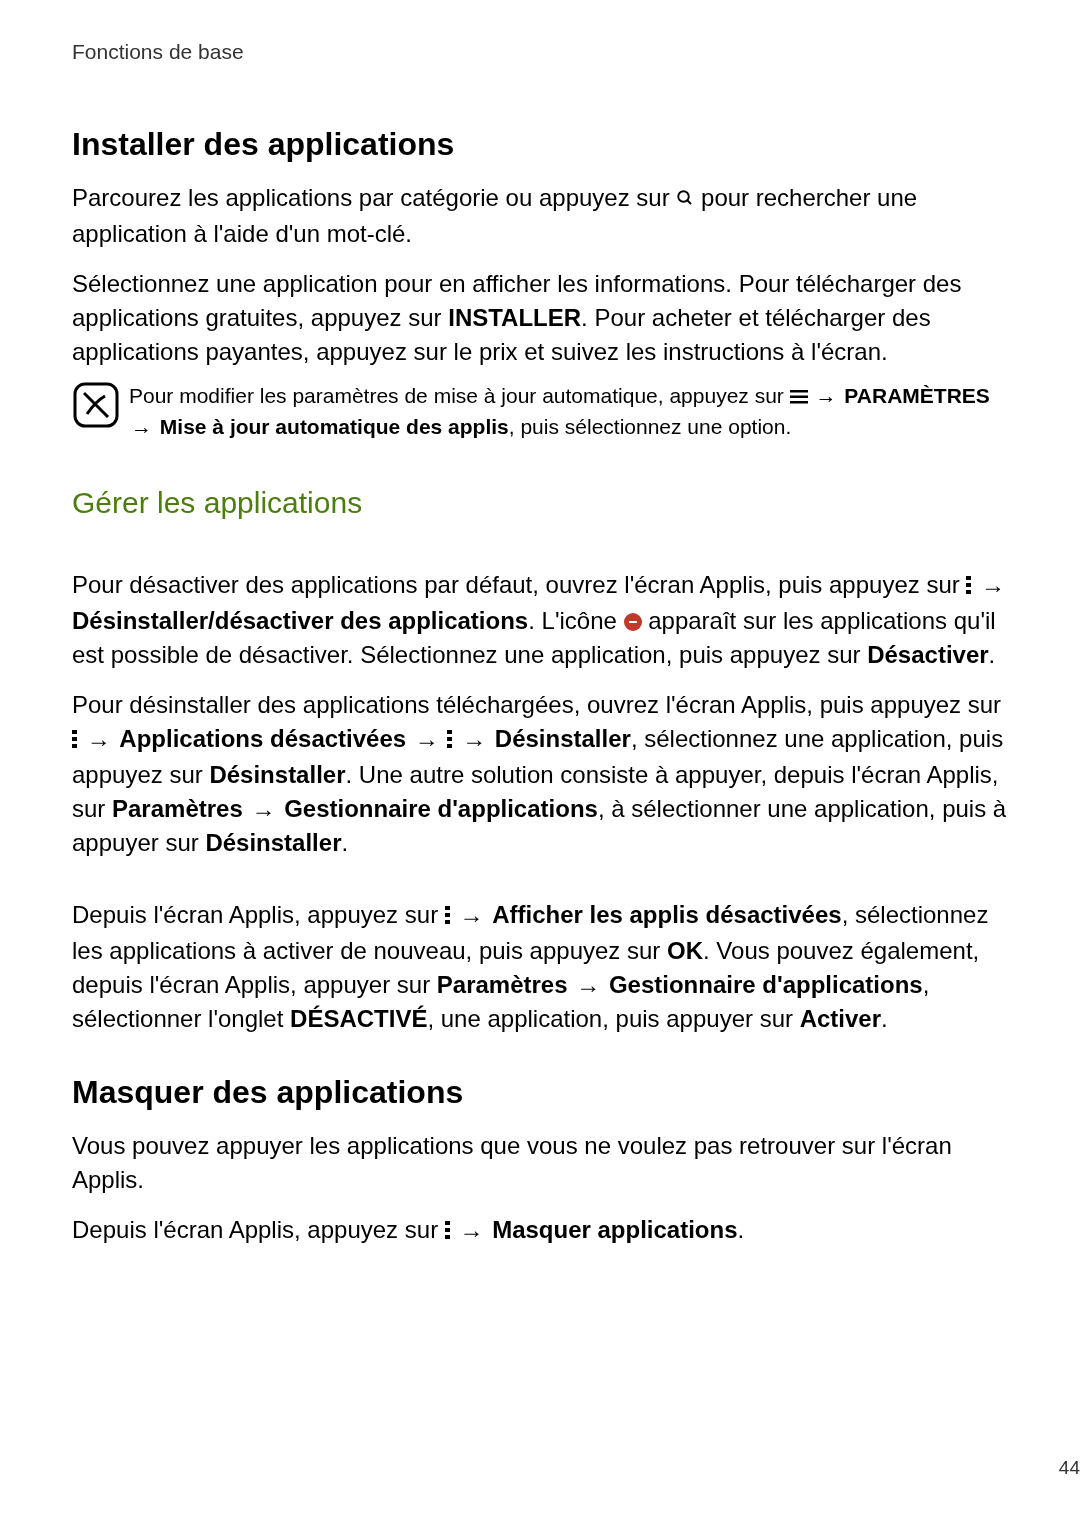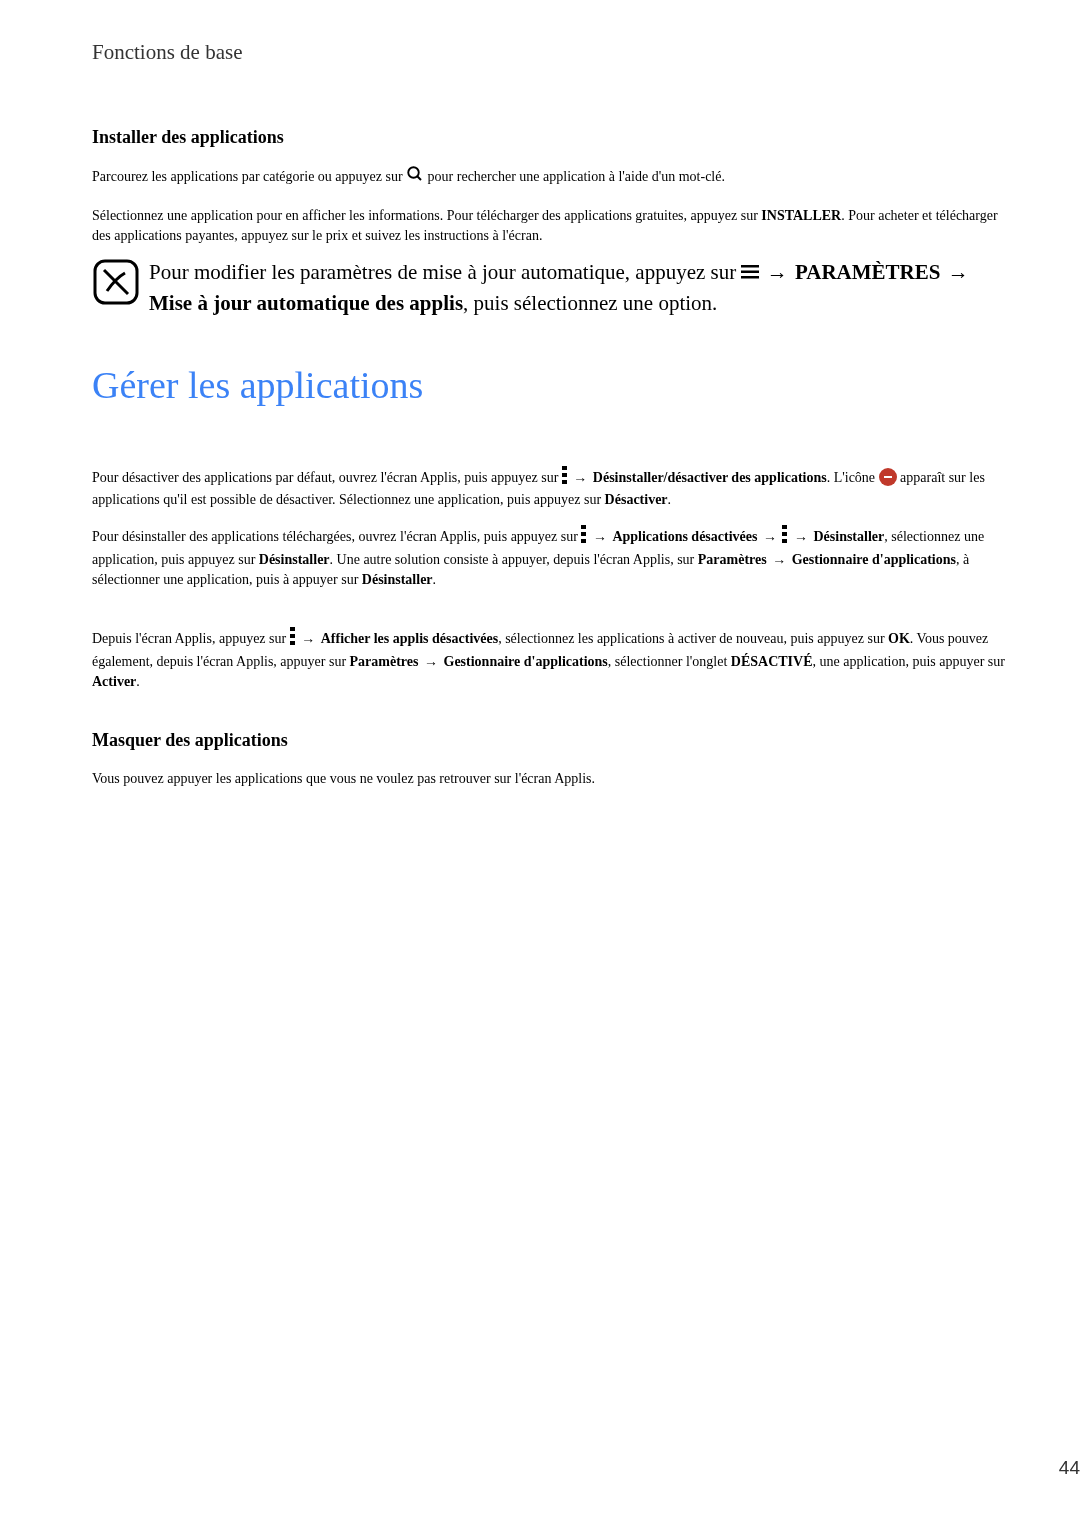--- a/index.html
+++ b/index.html
@@ -9,43 +9,42 @@
   }
   body {
     width: 1080px;
     height: 1527px;
     background: #fff;
     font-family: -apple-system, BlinkMacSystemFont, "Segoe UI", Arial, sans-serif;
     color: #000;
     position: relative;
   }
   .page {
-    padding: 40px 72px 0 92px;
-    font-family: Liberation Serif, serif;
+    padding: 40px 72px 0 72px;
   }
   .header-title {
     font-size: 21px;
     color: #333;
     margin-bottom: 62px;
     font-weight: 400;
   }
   .h3 {
-    font-size: 18px;
+    font-size: 32px;
     font-weight: 700;
     margin-bottom: 18px;
   }
   .h2 {
-    font-size: 38px;
+    font-size: 30px;
     font-weight: 400;
-    color: #3b82f6;
+    color: #4d7c0f;
     margin-top: 44px;
-    margin-bottom: 60px;
+    margin-bottom: 48px;
   }
   p {
-    font-size: 14px;
+    font-size: 24px;
     line-height: 1.42;
     color: #000;
     margin-bottom: 12px;
     margin-top: 16px;
   }
   .bold {
     font-weight: 700;
   }
   .note-box {
     display: flex;
@@ -181,16 +180,23 @@
             <rect x="0" y="0" width="5" height="4" fill="#000"></rect>
             <rect x="0" y="7" width="5" height="4" fill="#000"></rect>
             <rect x="0" y="14" width="5" height="4" fill="#000"></rect>
           </svg></span> <span class="arrow">→</span> <span class="bold">Afficher les applis désactivées</span><span>, sélectionnez les applications à activer de nouveau, puis appuyez sur </span><span class="bold">OK</span><span>. Vous pouvez également, depuis l'écran Applis, appuyer sur </span><span class="bold">Paramètres</span> <span class="arrow">→</span> <span class="bold">Gestionnaire d'applications</span><span>, sélectionner l'onglet </span><span class="bold">DÉSACTIVÉ</span><span>, une application, puis appuyer sur </span><span class="bold">Activer</span><span>.</span>
     </p>
   </div>
 
   <div class="section">
     <div class="h3">Masquer des applications</div>
     <p>Vous pouvez appuyer les applications que vous ne voulez pas retrouver sur l'écran Applis.</p>
+    <p>
+      <span>Depuis l'écran Applis, appuyez sur </span><span class="inline-icon"><svg class="kebab-svg" viewBox="0 0 6 18">
+            <rect x="0" y="0" width="5" height="4" fill="#000"></rect>
+            <rect x="0" y="7" width="5" height="4" fill="#000"></rect>
+            <rect x="0" y="14" width="5" height="4" fill="#000"></rect>
+          </svg></span> <span class="arrow">→</span> <span class="bold">Masquer applications</span><span>.</span>
+    </p>
   </div>
 </div>
 
 <div class="footer-pagenum">44</div>
 
 </body></html>

